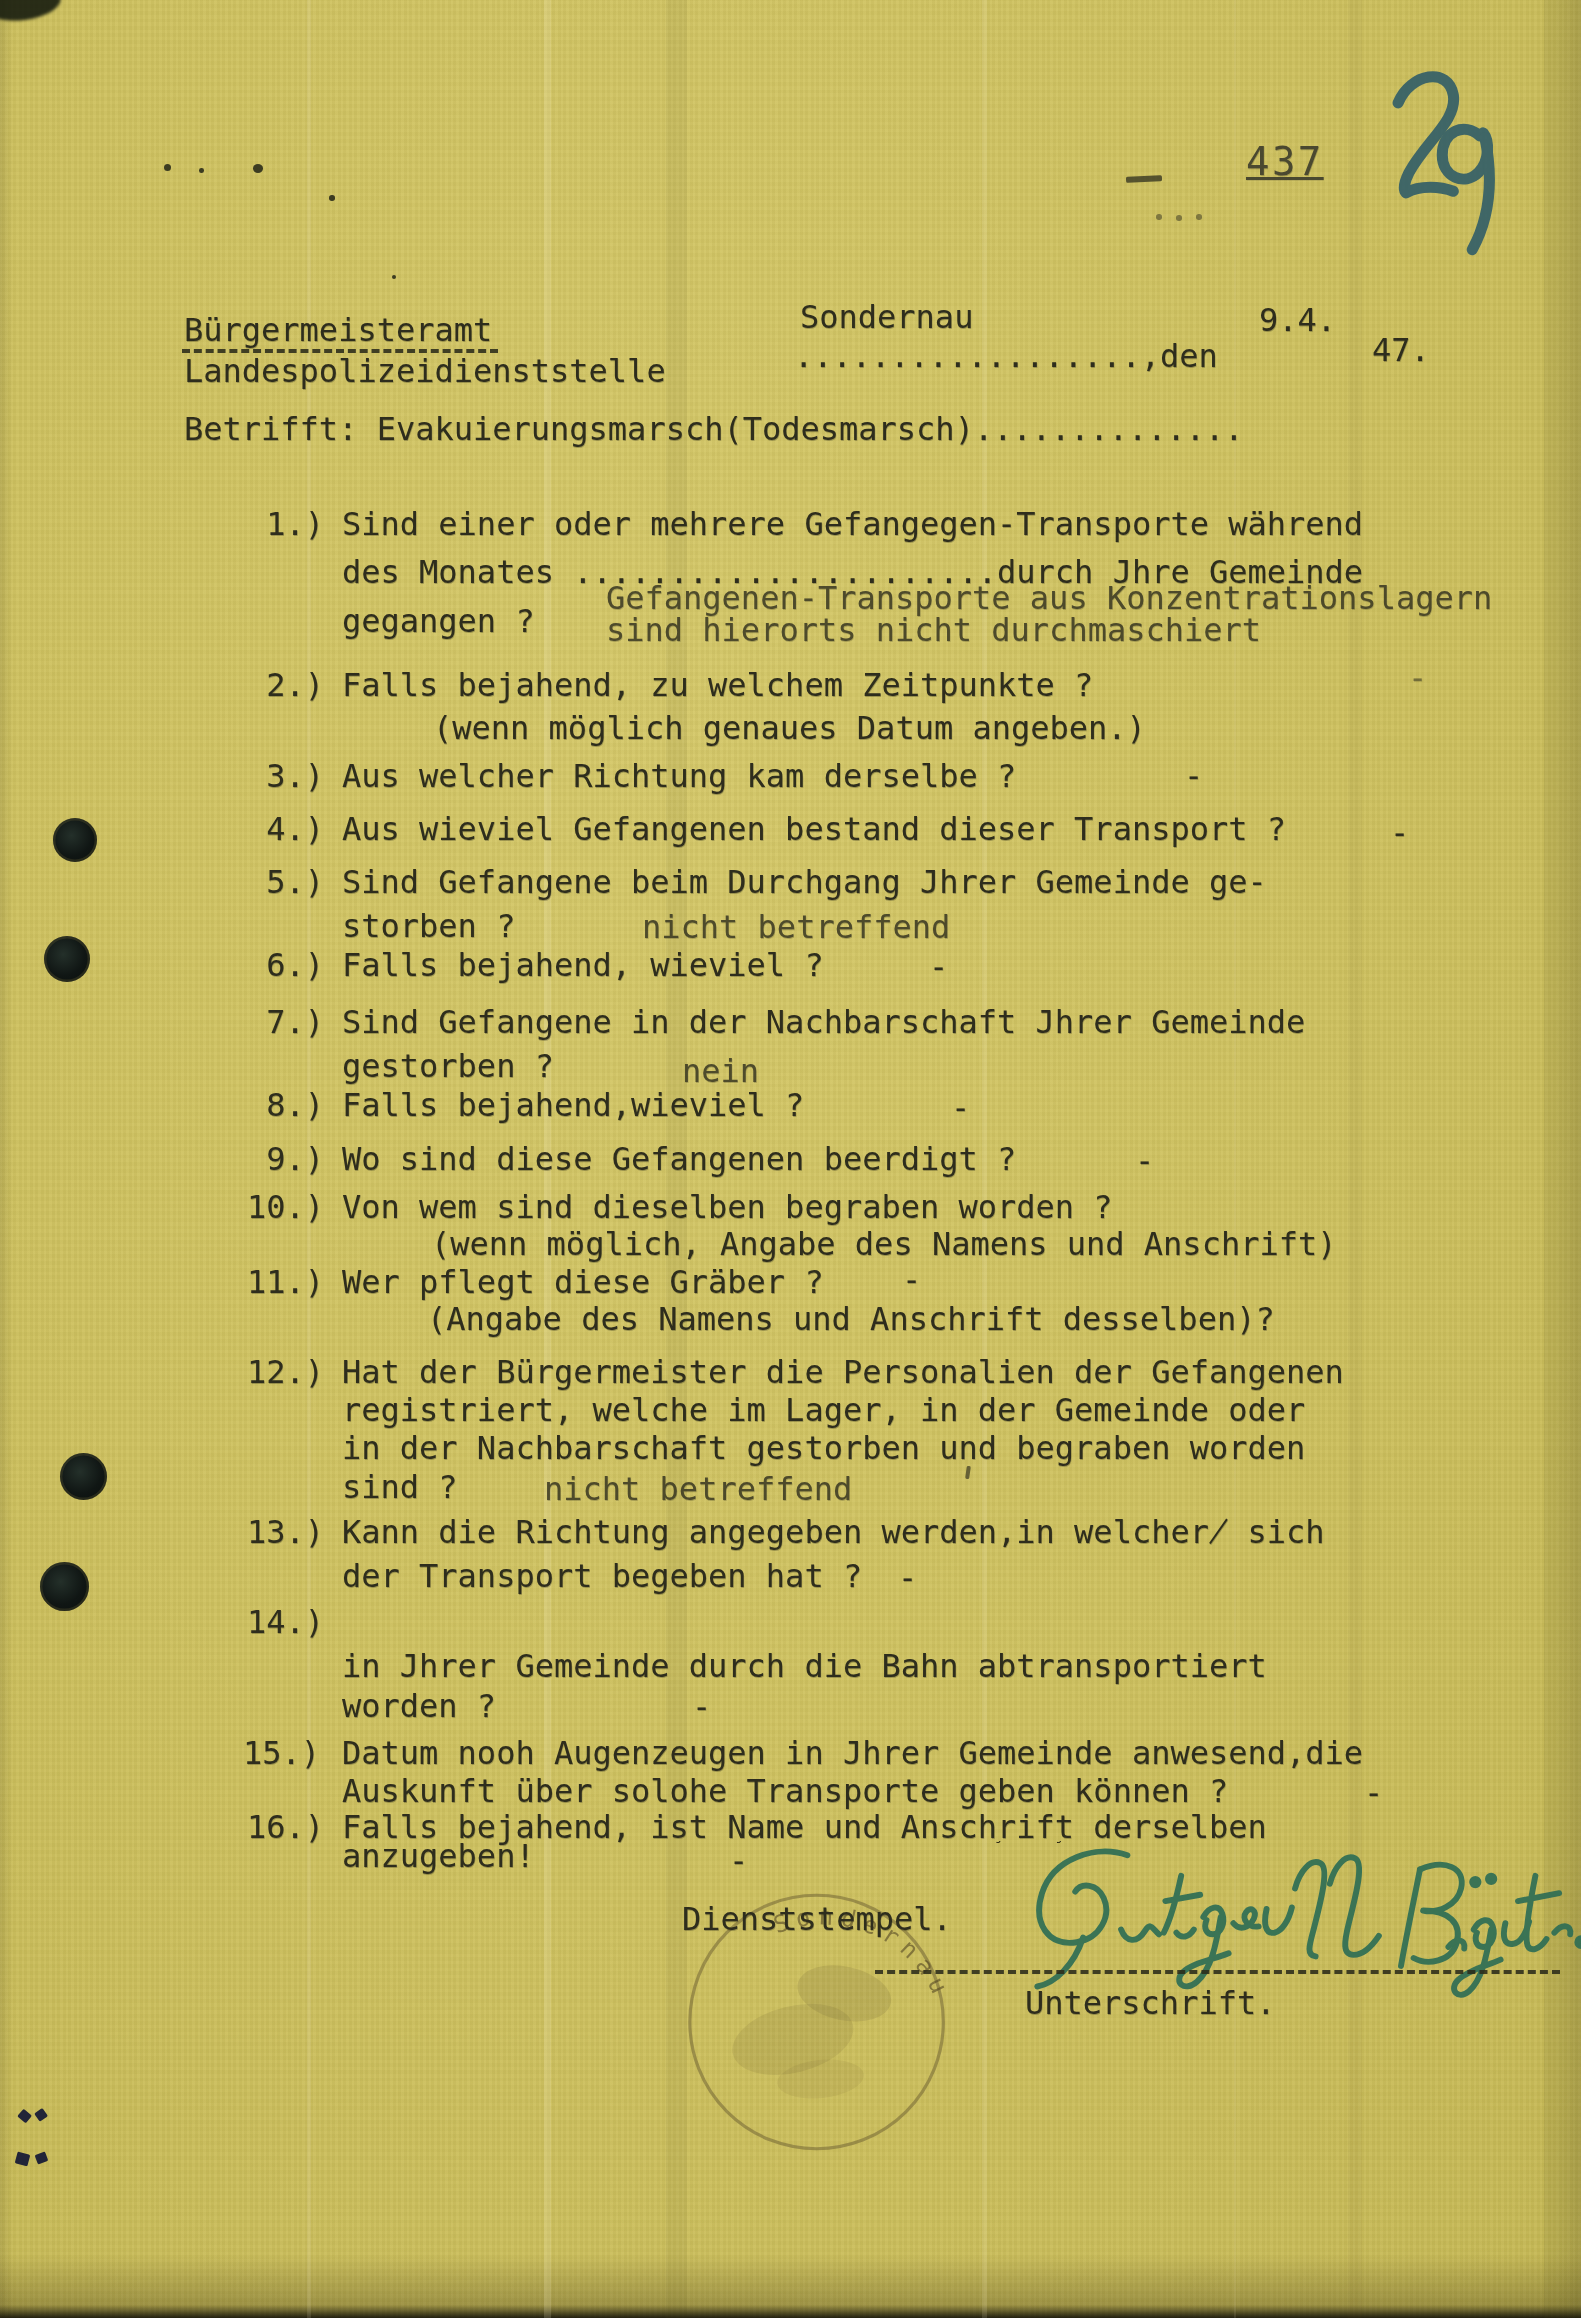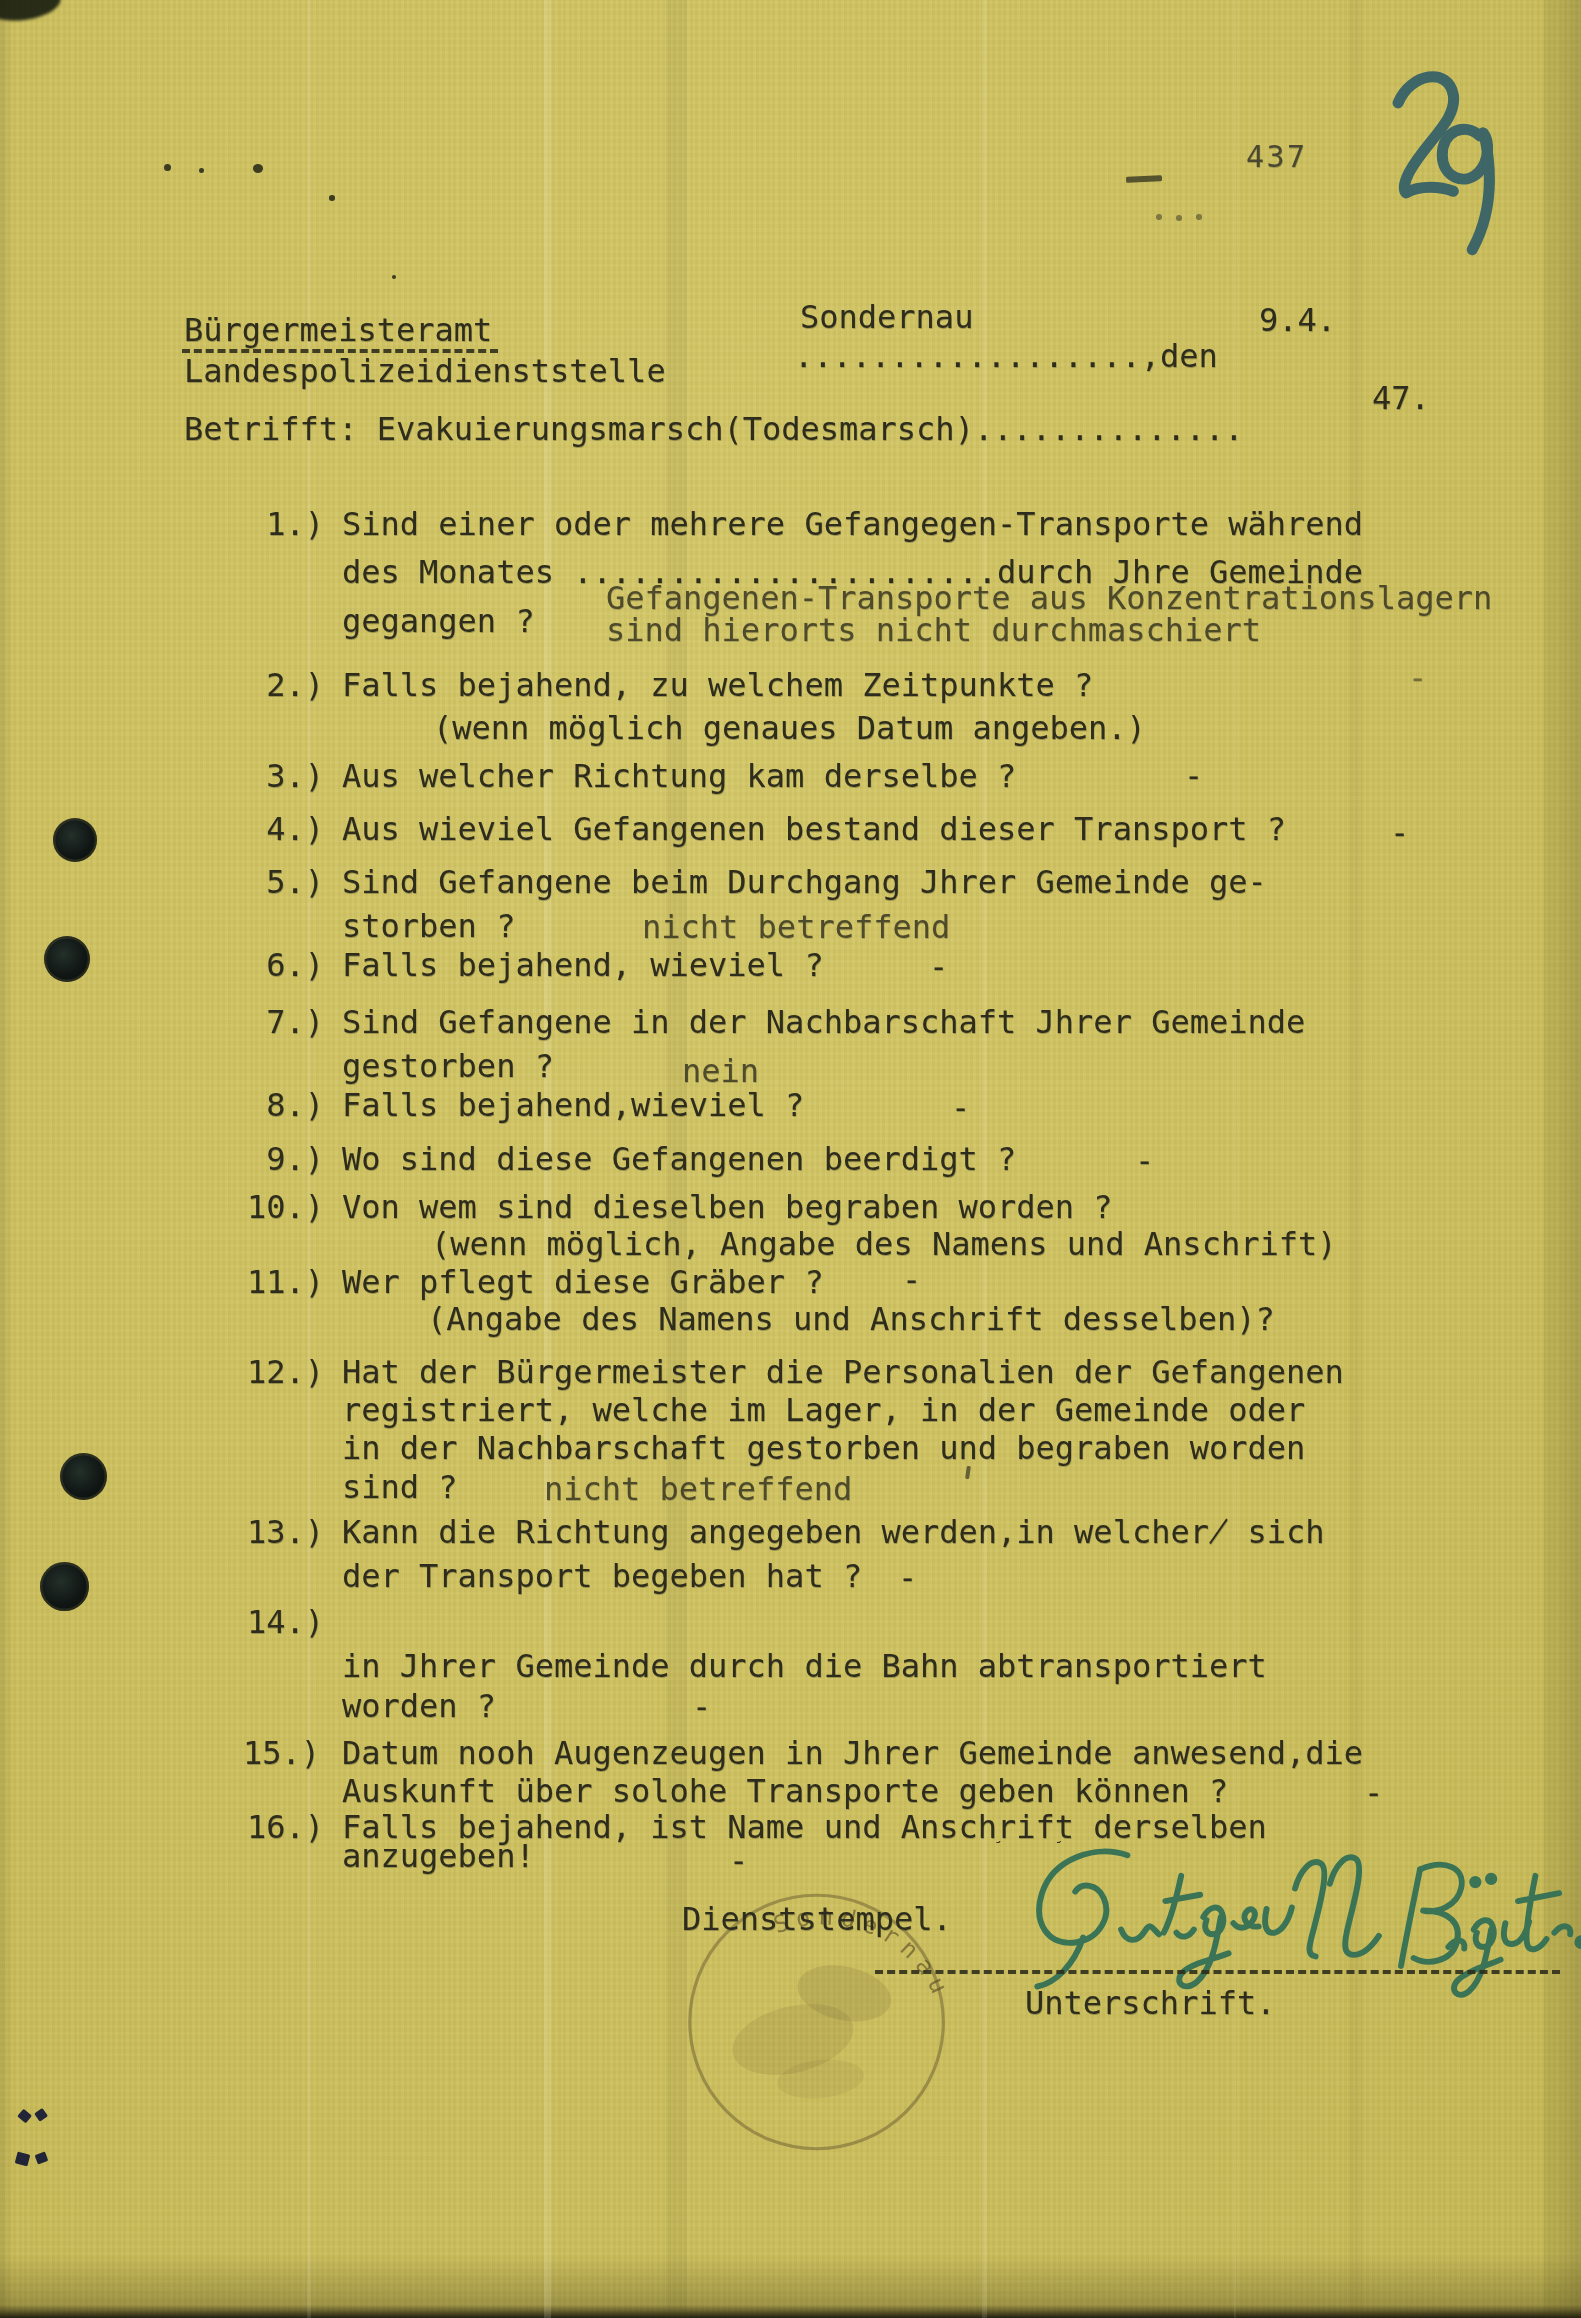--- a/index.html
+++ b/index.html
@@ -11,21 +11,21 @@
       linear-gradient(90deg, rgba(30,28,8,.12) 0px, rgba(30,28,8,0) 12.7px),
       linear-gradient(270deg, rgba(30,28,8,.10) 0px, rgba(30,28,8,0) 27px),
       linear-gradient(180deg, rgba(0,0,0,0) 97.2%, rgba(45,40,10,.28) 99.4%, rgba(5,5,3,.9) 100%),
       repeating-linear-gradient(90deg, rgba(255,255,240,.030) 0 2.4px, rgba(20,20,0,.022) 2.4px 5.5px),
       repeating-linear-gradient(0deg, rgba(255,255,240,.020) 0 3.2px, rgba(20,20,0,.016) 3.2px 7.1px),
       radial-gradient(ellipse at 42% 32%, #d5c869 0%, #cec15f 52%, #c5b854 100%);
   }
   .tw{position:absolute;font-size:32px;line-height:1.18;white-space:pre;
       text-shadow:0.5px 0.5px 0 rgba(40,40,22,.30);}
   .num{width:144px;text-align:right;}
-  .big{font-size:30px;letter-spacing:2.4px;opacity:.85;}
+  .big{font-size:39px;letter-spacing:2.4px;opacity:.85;text-decoration:underline;}
   .faint{opacity:.55;}
   .soft{opacity:.8;}
   .streak{position:absolute;top:0;bottom:0;pointer-events:none;}
   .rule-dash{position:absolute;border-bottom:4px dashed rgba(43,43,26,.88);}
   .hole{position:absolute;border-radius:50%;
         background:radial-gradient(circle at 42% 40%, #24302a 0%, #101614 55%, #0a0e0d 100%);
         box-shadow:0 0 0 2.4px rgba(120,110,60,.25) inset;}
   .speck{position:absolute;border-radius:50%;background:rgba(28,30,18,.82);}
   .inkmark{position:absolute;background:#222538;border-radius:1.6px;}
   .smudge{position:absolute;background:rgba(18,24,12,.88);border-radius:50%;filter:blur(1.6px);}
@@ -72,21 +72,21 @@
     <text class="sr"><tspan>29</tspan></text>
   </svg>
 
   <div class="tw" style="left:184px;top:312px;">Bürgermeisteramt</div>
   <div class="rule-dash" style="left:182px;top:316px;width:316px;height:33px;"></div>
   <div class="tw" style="left:184px;top:353px;">Landespolizeidienststelle</div>
 
   <div class="tw" style="left:800px;top:299px;">Sondernau</div>
   <div class="tw" style="left:794px;top:338px;">..................,den</div>
   <div class="tw" style="left:1259px;top:302px;">9.4.</div>
-  <div class="tw" style="left:1372px;top:332px;margin-top:48px;">47.</div>
+  <div class="tw" style="left:1372px;top:332px;">47.</div>
 
   <div class="tw" style="left:184px;top:411px;">Betrifft: Evakuierungsmarsch(Todesmarsch)..............</div>
 
   <div class="tw num" style="left:180px;top:506px;">1.)</div>
   <div class="tw" style="left:342px;top:506px;">Sind einer oder mehrere Gefangegen-Transporte während</div>
   <div class="tw" style="left:342px;top:554px;">des Monates ......................durch Jhre Gemeinde</div>
   <div class="tw soft" style="left:606px;top:580px;">Gefangenen-Transporte aus Konzentrationslagern</div>
   <div class="tw" style="left:342px;top:603px;">gegangen ?</div>
   <div class="tw soft" style="left:606px;top:612px;">sind hierorts nicht durchmaschiert</div>
 

